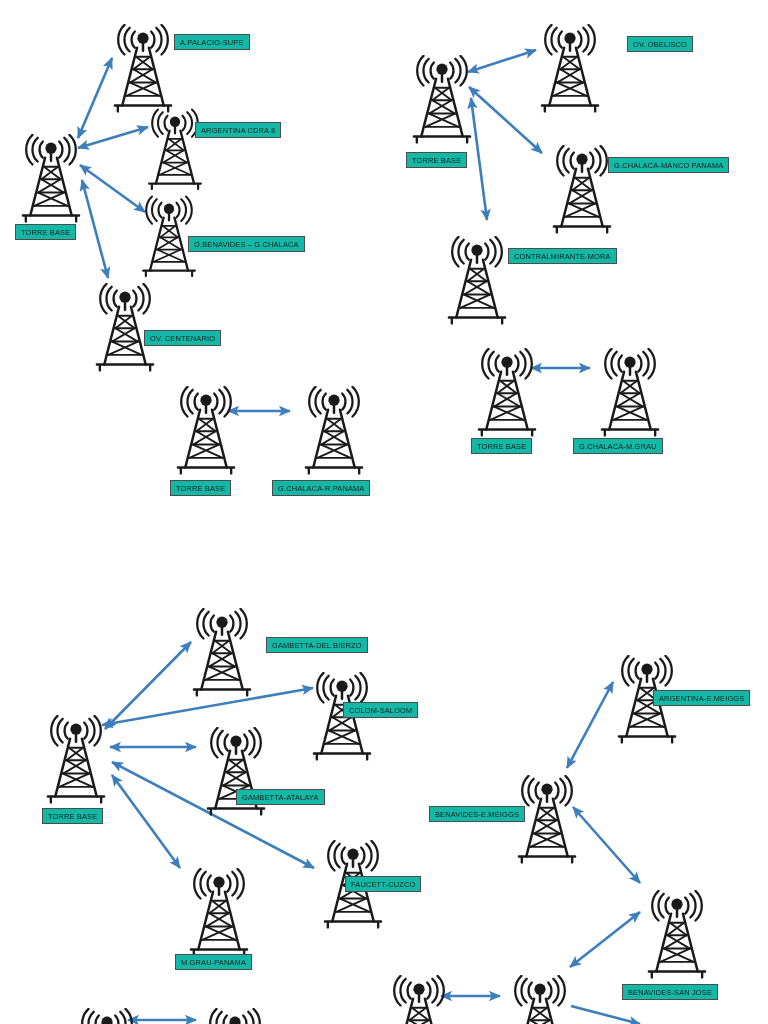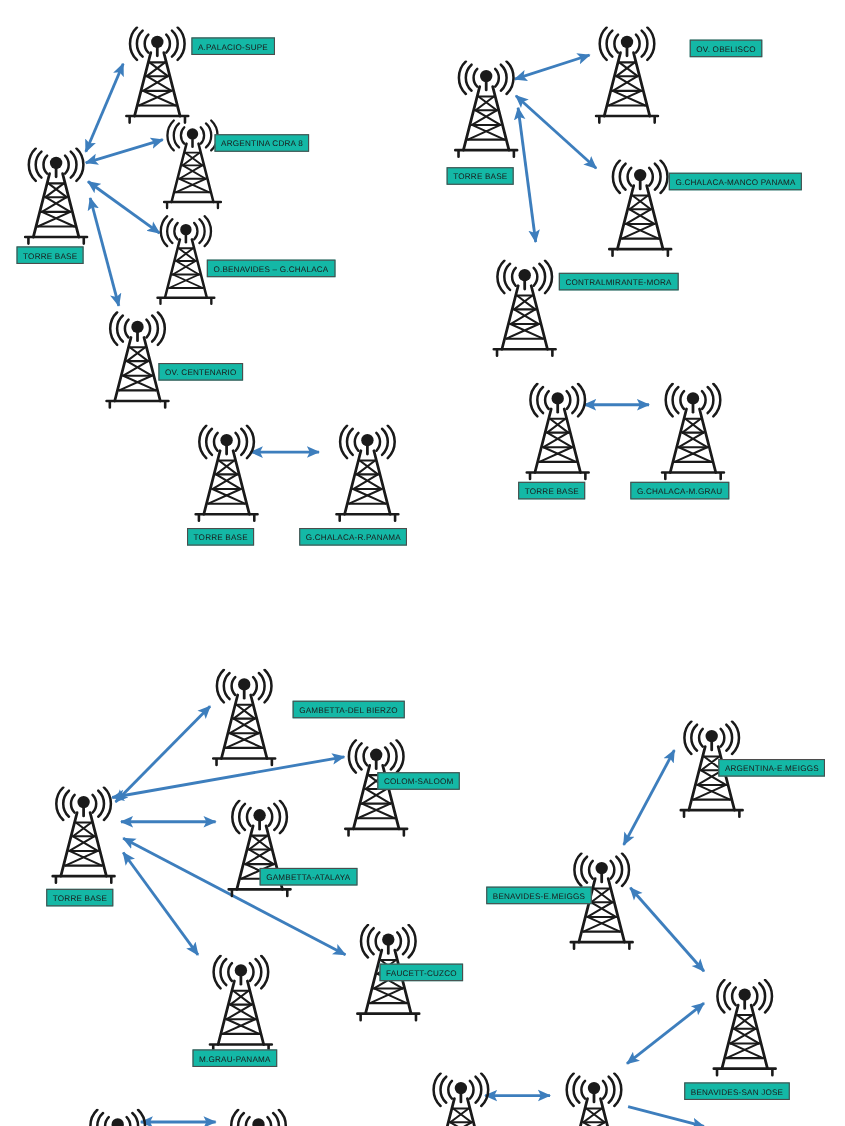--- a/index.html
+++ b/index.html
@@ -689,17 +689,17 @@
       <div class="node-label" style="left: 508px; top: 248px;">CONTRALMIRANTE-MORA</div>
       <div class="node-label" style="left: 471px; top: 438px;">TORRE BASE</div>
       <div class="node-label" style="left: 573px; top: 438px;">G.CHALACA-M.GRAU</div>
       <div class="node-label" style="left: 222px; top: 637px; margin-left: 44px;">GAMBETTA-DEL BIERZO</div>
       <div class="node-label" style="left: 343px; top: 702px;">COLOM-SALOOM</div>
       <div class="node-label" style="left: 42px; top: 808px;">TORRE BASE</div>
       <div class="node-label" style="left: 236px; top: 789px;">GAMBETTA-ATALAYA</div>
       <div class="node-label" style="left: 345px; top: 876px;">FAUCETT-CUZCO</div>
       <div class="node-label" style="left: 163px; top: 954px; margin-left: 12px;">M.GRAU-PANAMA</div>
       <div class="node-label" style="left: 653px; top: 690px;">ARGENTINA-E.MEIGGS</div>
-      <div class="node-label" style="left: 442px; top: 806px;">BENAVIDES-E.MEIGGS</div>
+      <div class="node-label" style="left: 429px; top: 806px;">BENAVIDES-E.MEIGGS</div>
       <div class="node-label" style="left: 622px; top: 984px;">BENAVIDES-SAN JOSE</div>
     </div>
 
 </div>
 
 </body></html>

